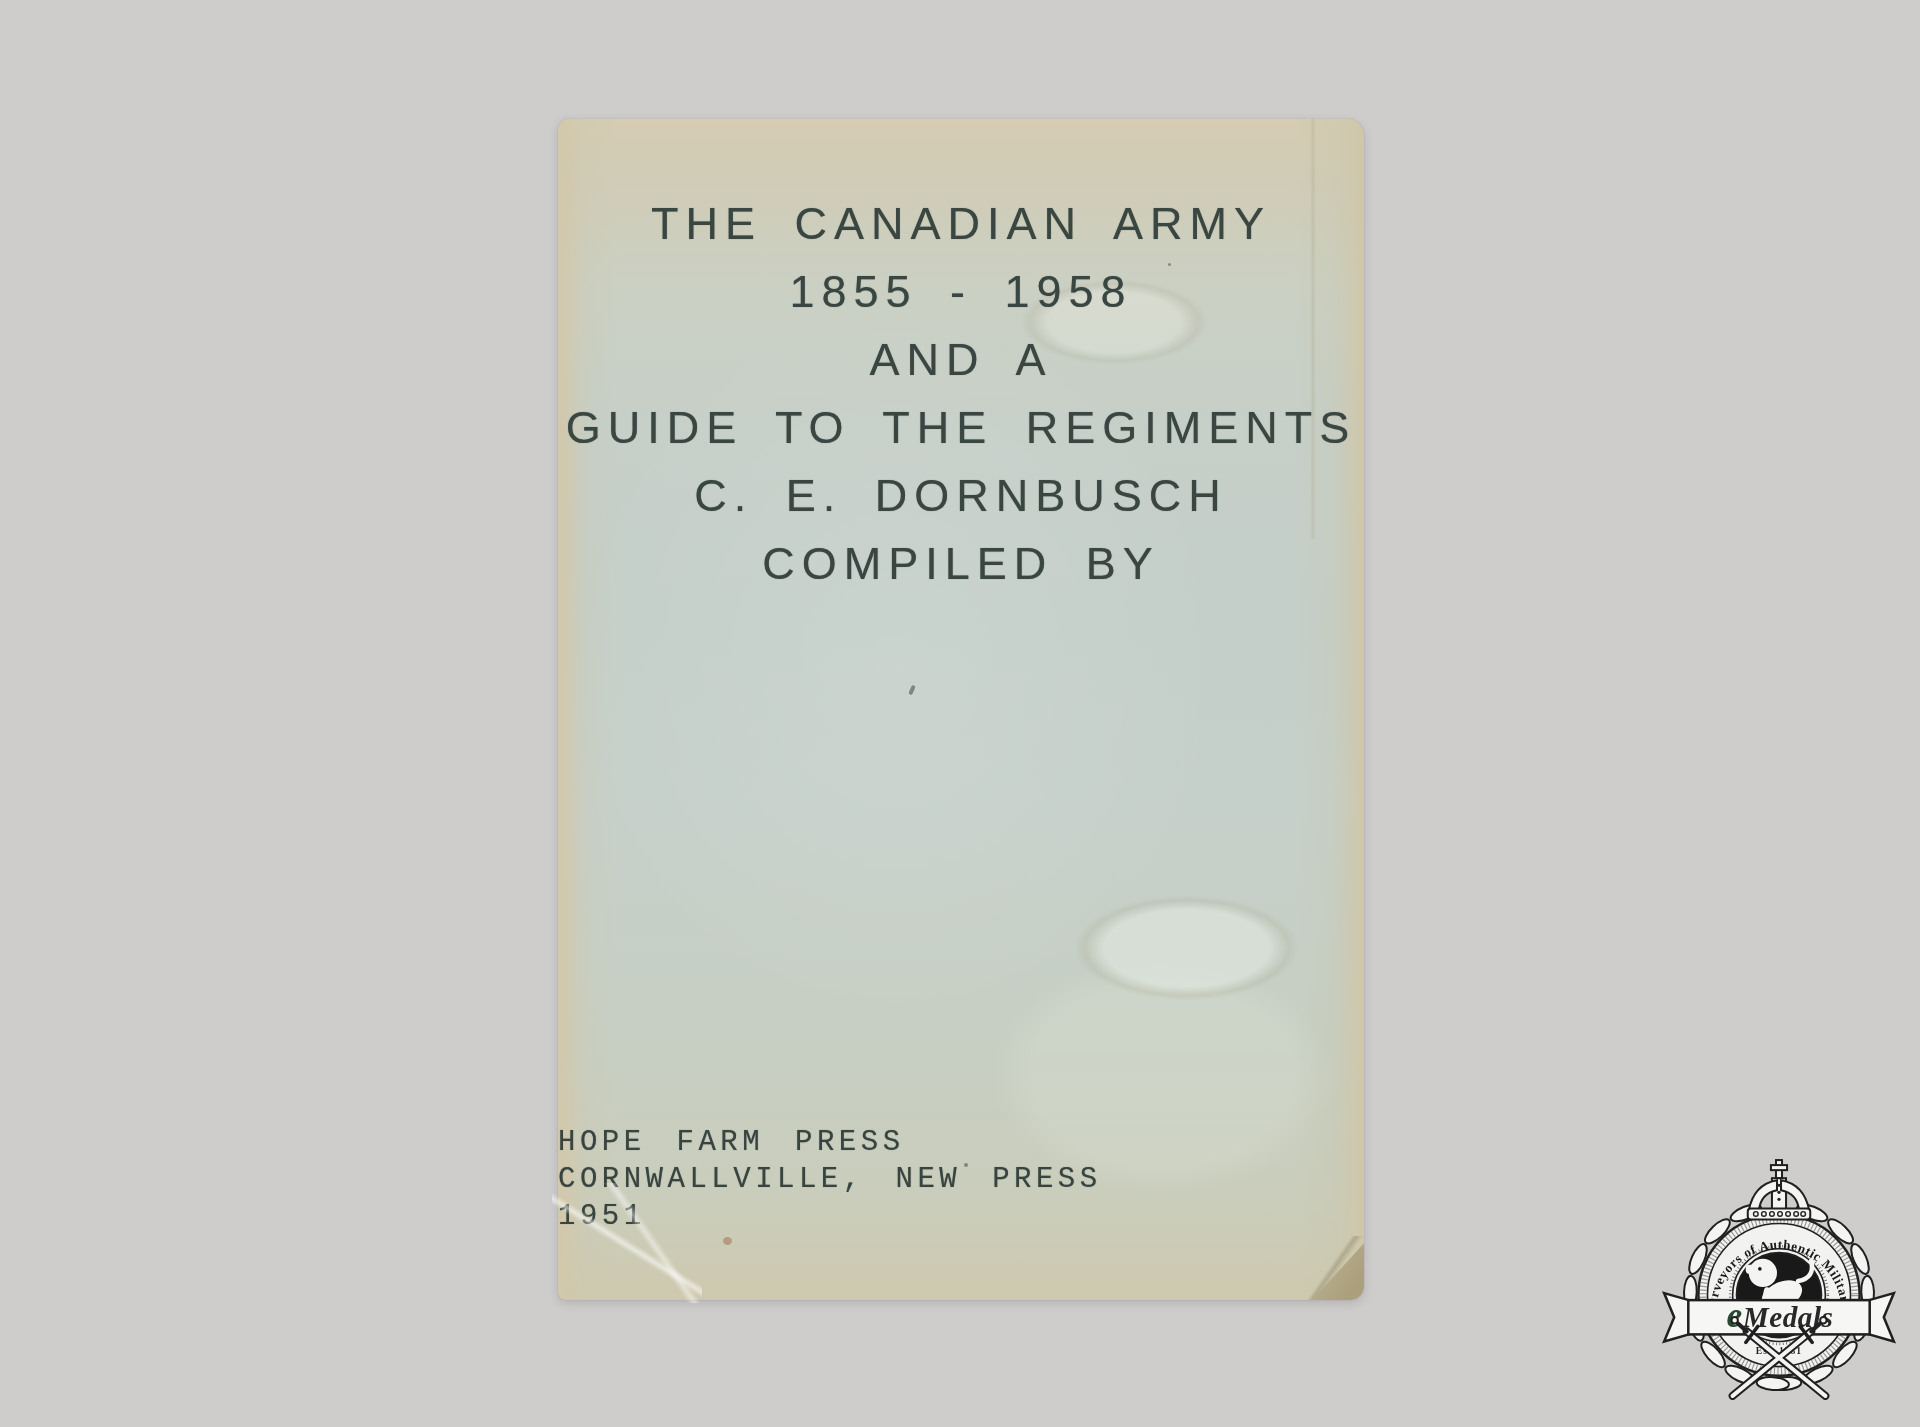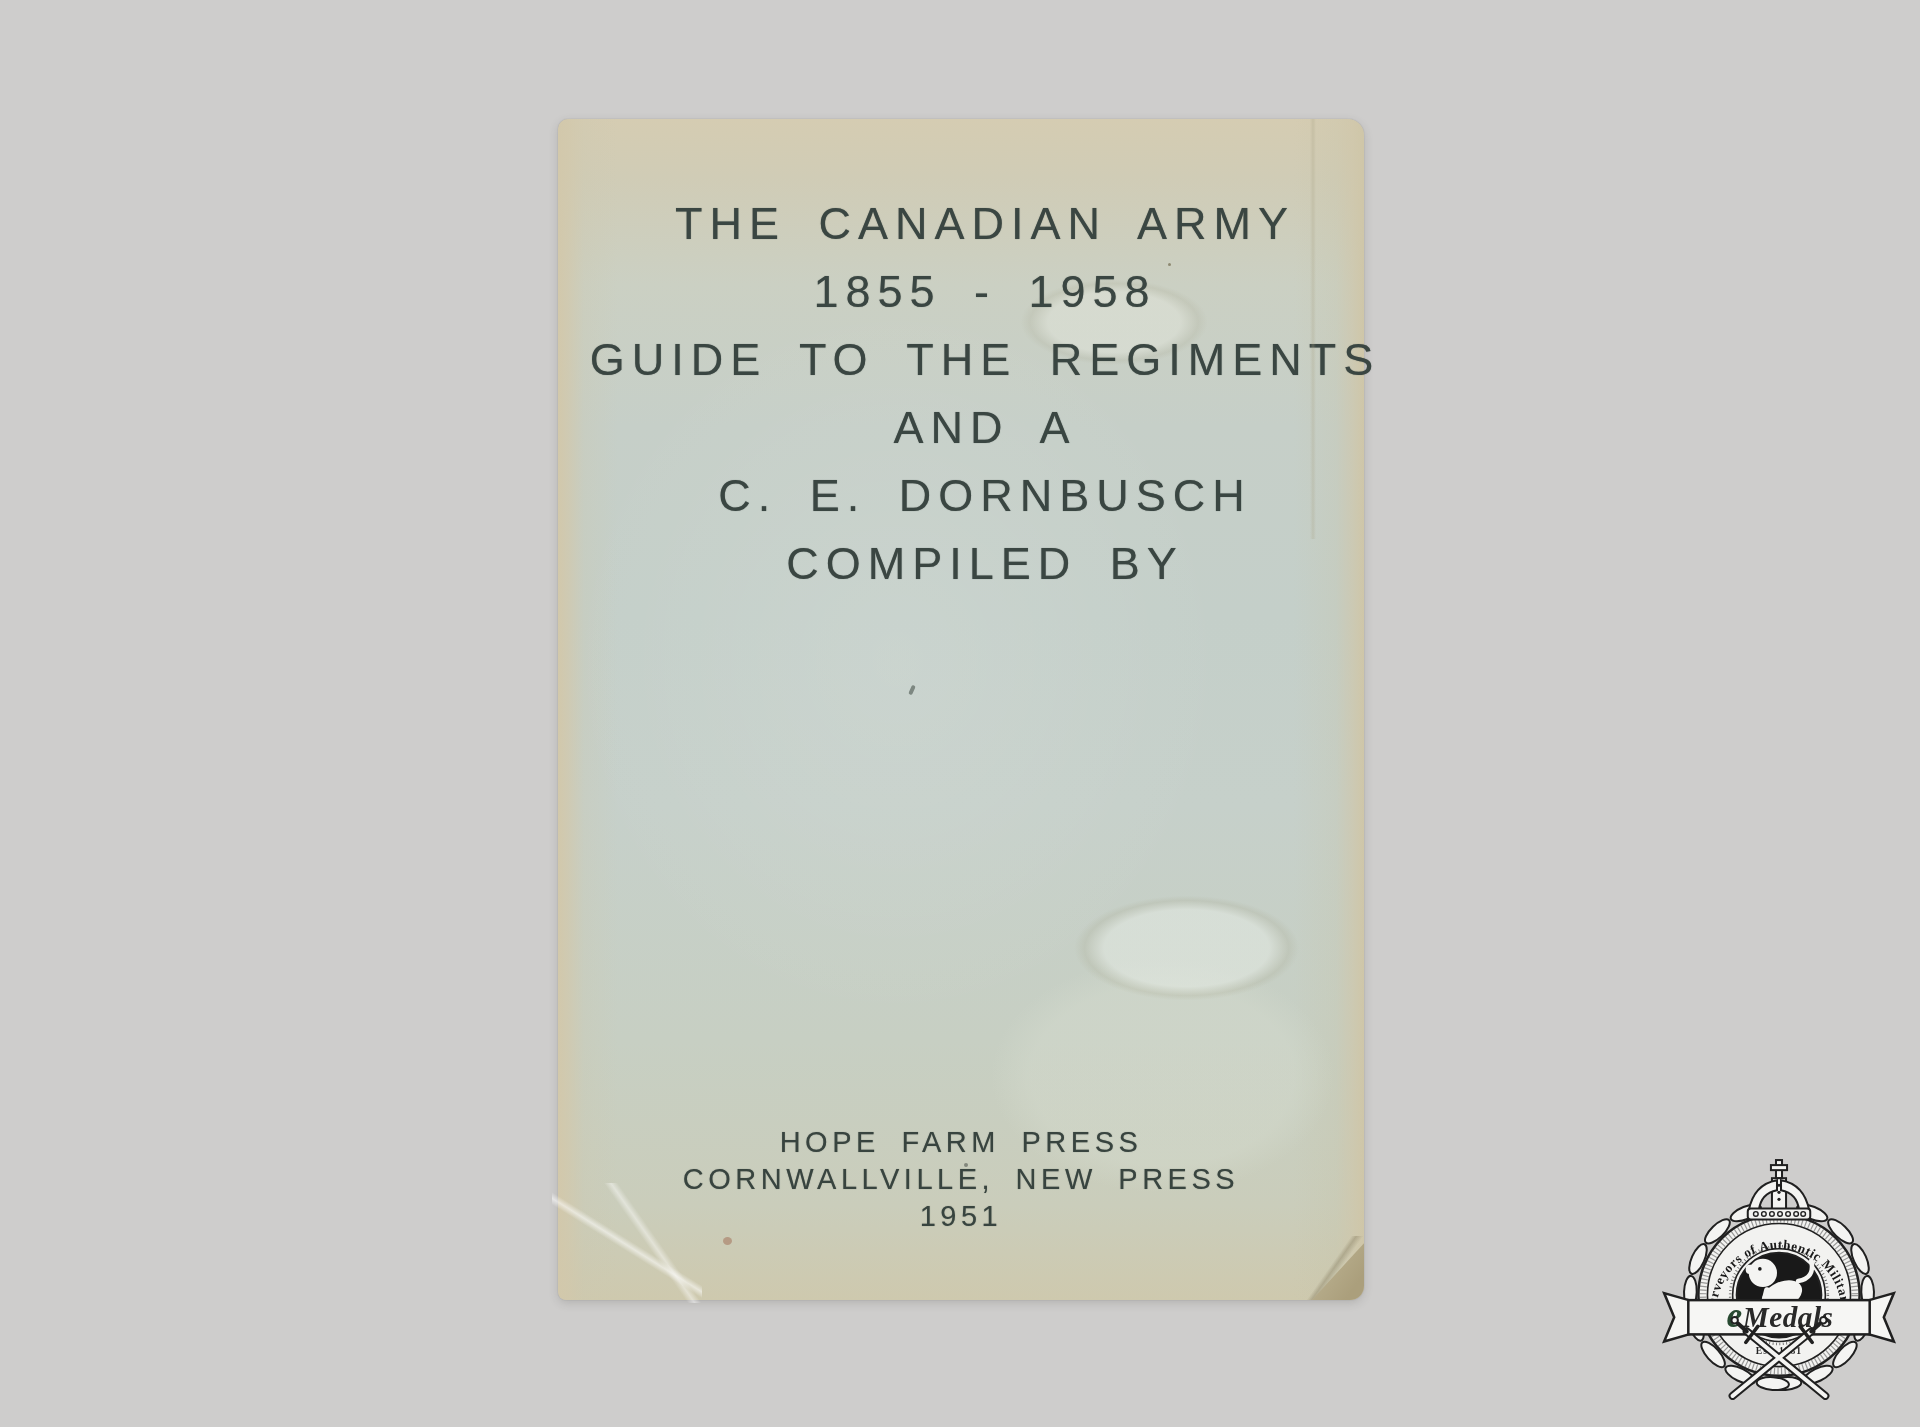--- a/index.html
+++ b/index.html
@@ -26,29 +26,29 @@
       linear-gradient(180deg, #d5ccb2 0%, #d0ccb6 5%, #cbd0c3 14%, #c6cfc8 26%, #c4cfc9 42%, #c6d0ca 58%, #c7cfc3 78%, #cacdbb 92%, #cec9ae 100%);
     box-shadow: 0 3px 10px rgba(60,60,58,.18), 0 0 1px rgba(90,90,85,.5);
   }
   .title-block{
     position:absolute; left:0; top:71px; width:100%;
     text-align:center;
     color:#3a4642;
     font-size:45px; line-height:68px;
     letter-spacing:7px; word-spacing:13px;
     text-shadow:0 0 1px rgba(52,62,58,.55);
-    margin-left:24px;
   }
   .publisher-block{
     position:absolute; left:0; top:1005px; width:100%;
-    text-align:center;
+    text-align:left;
     color:#38443f;
     font-size:29px; line-height:37px;
     letter-spacing:4.5px; word-spacing:9px;
     text-shadow:0 0 1px rgba(52,62,58,.5);
+    font-family:Liberation Mono, monospace;
   }
   
   .speck{position:absolute;border-radius:50%;}
   .speck-a{left:352px;top:566px;width:4px;height:10px;background:rgba(62,72,66,.55);transform:rotate(24deg);border-radius:2px;}
   .speck-b{left:165px;top:1118px;width:9px;height:8px;background:rgba(155,96,72,.45);}
   .speck-c{left:406px;top:1044px;width:4px;height:4px;background:rgba(60,66,60,.5);}
   .speck-d{left:610px;top:144px;width:3px;height:3px;background:rgba(100,90,60,.6);}
   .crease-bl{
     position:absolute;left:-6px;top:1064px;width:150px;height:120px;
     background:
@@ -78,22 +78,22 @@
 </head>
 <body>
 
 <div class="stage">
 
   <div class="book">
 
     <div class="title-block">
       <div>THE CANADIAN ARMY</div>
       <div>1855 - 1958</div>
+      <div>AND A</div>
       <div>GUIDE TO THE REGIMENTS</div>
-      <div>AND A</div>
       <div>C. E. DORNBUSCH</div>
       <div>COMPILED BY</div>
     </div>
 
     <div class="publisher-block">
       <div>HOPE FARM PRESS</div>
       <div>CORNWALLVILLE, NEW PRESS</div>
       <div>1951</div>
     </div>
 

